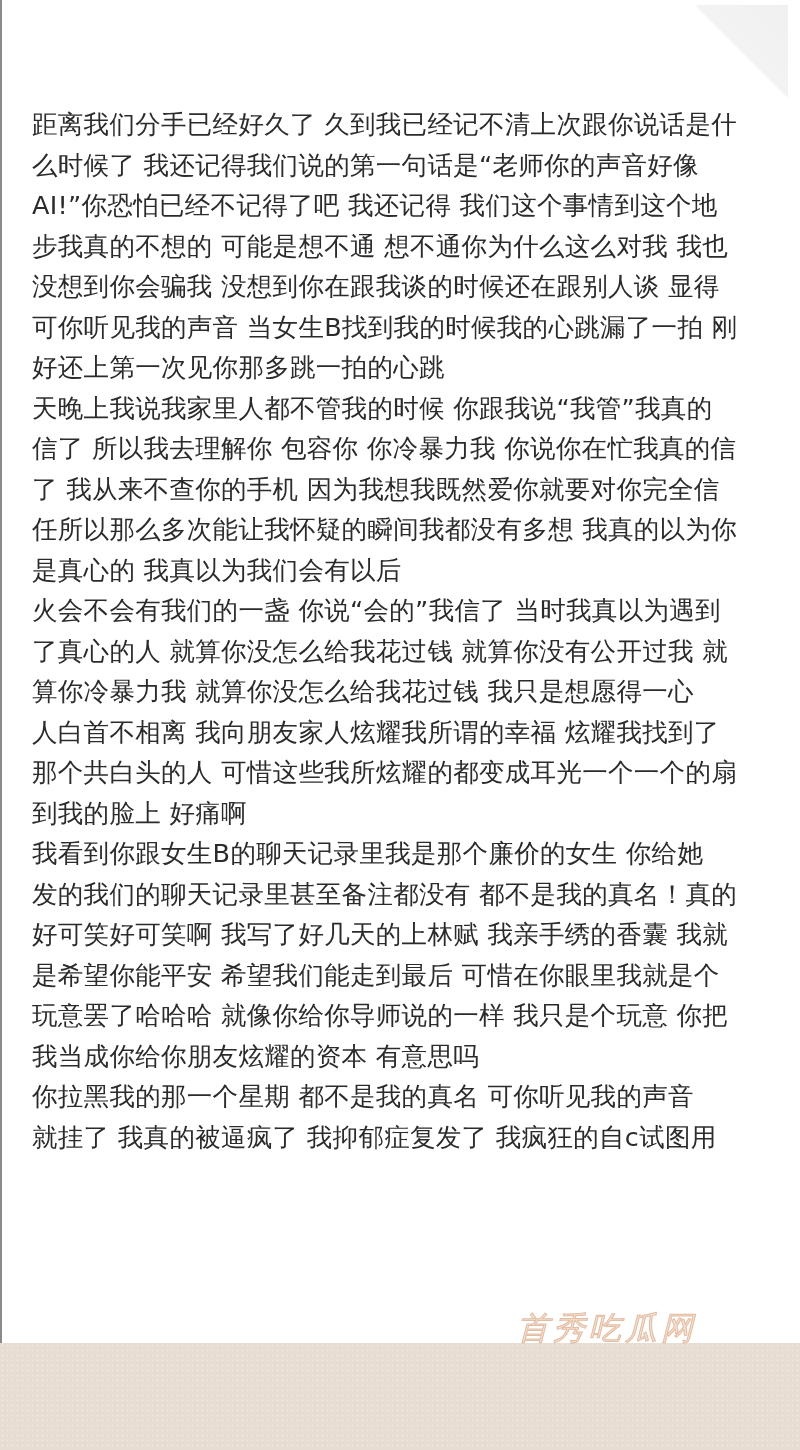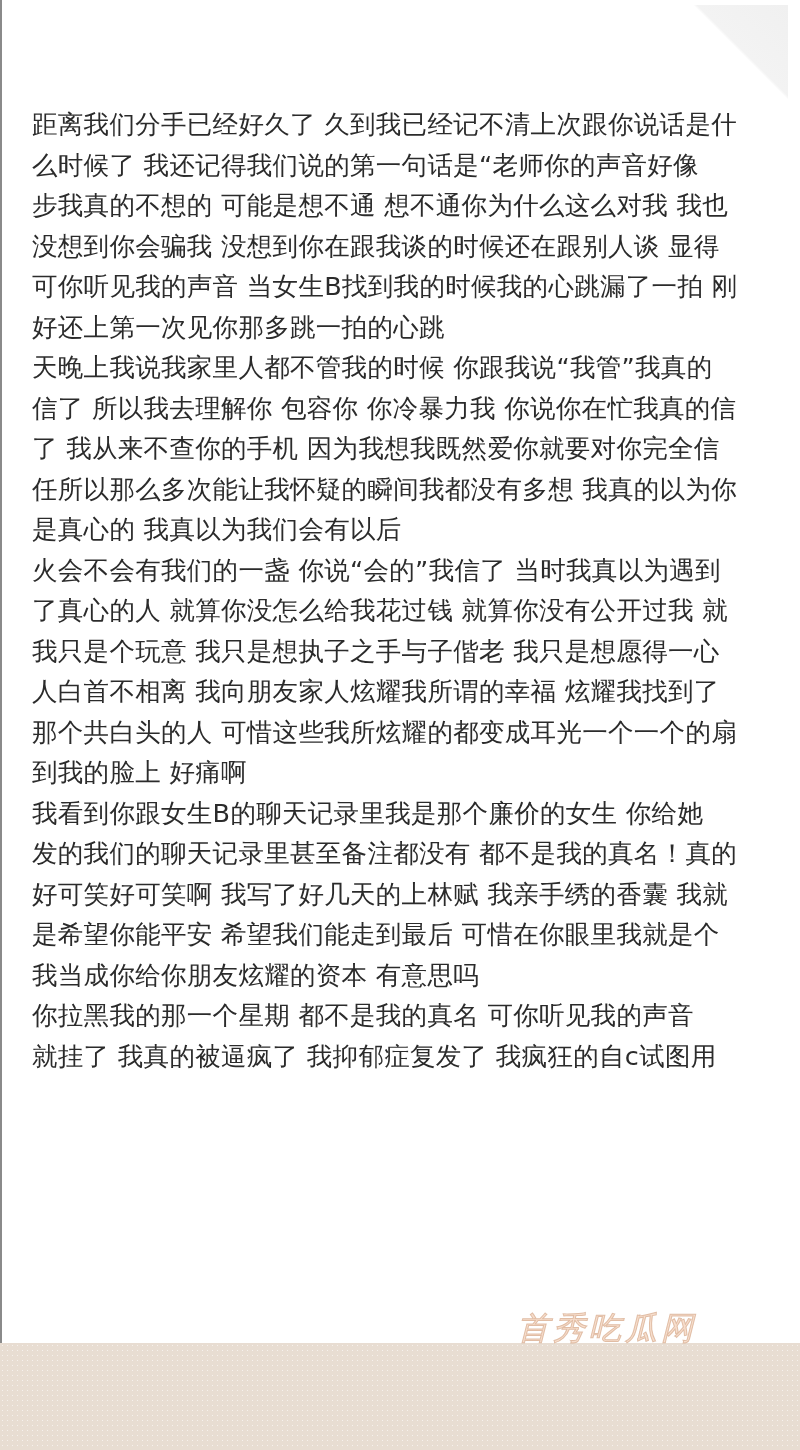--- a/index.html
+++ b/index.html
@@ -75,39 +75,41 @@
   </style>
 </head>
 <body>
 
 <div class="page">
   <div class="note-card">
     <div class="corner-fold"></div>
     <div class="note-body">
       <span class="line">距离我们分手已经好久了 久到我已经记不清上次跟你说话是什</span>
       <span class="line">么时候了 我还记得我们说的第一句话是“老师你的声音好像</span>
+      <span class="line">AI!”你恐怕已经不记得了吧 我还记得 我们这个事情到这个地</span>
       <span class="line">步我真的不想的 可能是想不通 想不通你为什么这么对我 我也</span>
       <span class="line">没想到你会骗我 没想到你在跟我谈的时候还在跟别人谈 显得</span>
       <span class="line">可你听见我的声音 当女生B找到我的时候我的心跳漏了一拍 刚</span>
       <span class="line">好还上第一次见你那多跳一拍的心跳</span>
       <span class="line">天晚上我说我家里人都不管我的时候 你跟我说“我管”我真的</span>
       <span class="line">信了 所以我去理解你 包容你 你冷暴力我 你说你在忙我真的信</span>
       <span class="line">了 我从来不查你的手机 因为我想我既然爱你就要对你完全信</span>
       <span class="line">任所以那么多次能让我怀疑的瞬间我都没有多想 我真的以为你</span>
       <span class="line">是真心的 我真以为我们会有以后</span>
       <span class="line">火会不会有我们的一盏 你说“会的”我信了 当时我真以为遇到</span>
       <span class="line">了真心的人 就算你没怎么给我花过钱 就算你没有公开过我 就</span>
-      <span class="line">我只是个玩意 我只是想执子之手与子偕老 我只是想愿得一心</span>
+      <span class="line">算你冷暴力我 就算你没怎么给我花过钱 我只是想愿得一心</span>
       <span class="line">人白首不相离 我向朋友家人炫耀我所谓的幸福 炫耀我找到了</span>
       <span class="line">那个共白头的人 可惜这些我所炫耀的都变成耳光一个一个的扇</span>
       <span class="line">到我的脸上 好痛啊</span>
       <span class="line">我看到你跟女生B的聊天记录里我是那个廉价的女生  你给她</span>
       <span class="line">发的我们的聊天记录里甚至备注都没有 都不是我的真名！真的</span>
       <span class="line">好可笑好可笑啊 我写了好几天的上林赋 我亲手绣的香囊 我就</span>
       <span class="line">是希望你能平安 希望我们能走到最后 可惜在你眼里我就是个</span>
+      <span class="line">玩意罢了哈哈哈 就像你给你导师说的一样 我只是个玩意 你把</span>
       <span class="line">我当成你给你朋友炫耀的资本 有意思吗</span>
       <span class="line">你拉黑我的那一个星期 都不是我的真名 可你听见我的声音</span>
       <span class="line">就挂了 我真的被逼疯了 我抑郁症复发了 我疯狂的自c试图用</span>
     </div>
   </div>
   <div class="footer-area"></div>
   <div class="watermark">首秀吃瓜网</div>
 </div>
 
 </body></html>

